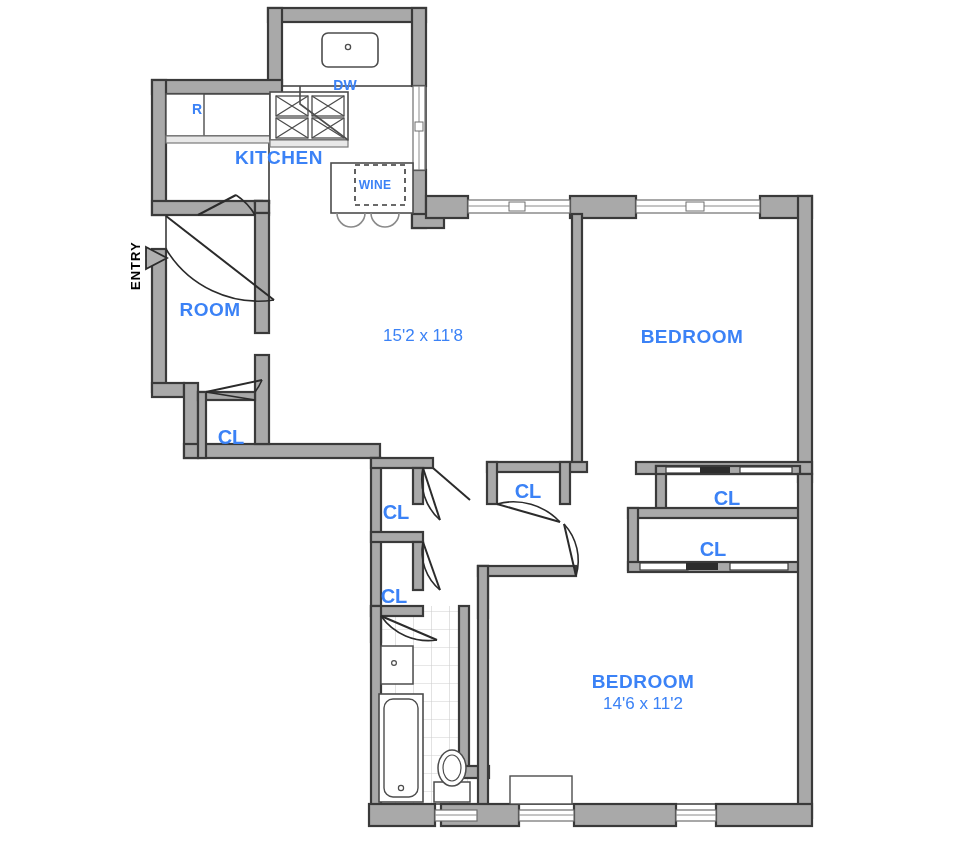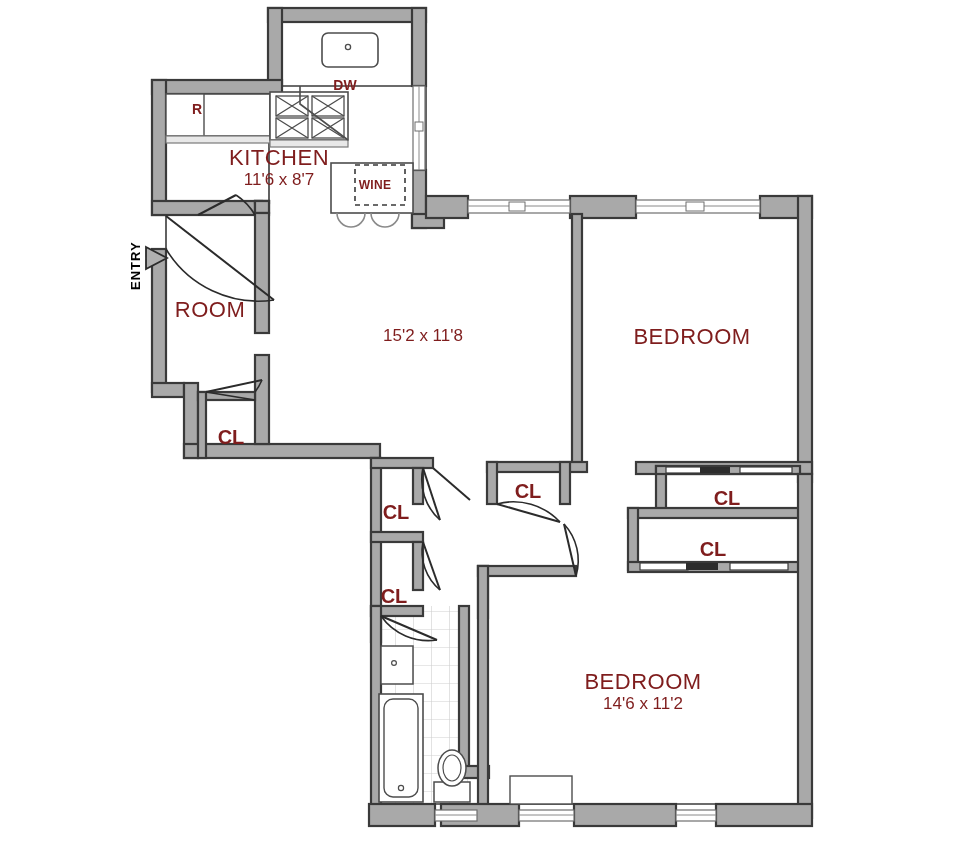--- a/index.html
+++ b/index.html
@@ -19,27 +19,27 @@
   }
   #plan-svg {
     position: absolute;
     left: 0;
     top: 0;
   }
   .room-label {
     position: absolute;
     text-align: center;
     font-family: "Liberation Sans", sans-serif;
-    color: #7f1d1d;
+    color: #3b82f6;
     white-space: nowrap;
     user-select: none;
   }
   .room-name {
-    font-size: 22px;
-    font-weight: normal;
+    font-size: 19px;
+    font-weight: bold;
     letter-spacing: 0.5px;
     line-height: 23px;
   }
   .room-dims {
     font-size: 17px;
     font-weight: normal;
     line-height: 22px;
   }
   .cl-label {
     font-size: 20px;
@@ -357,21 +357,20 @@
     <g>
       <polygon points="146,247 167,258 146,269" fill="#b0b0b0" stroke="#2b2b2b" stroke-width="1.8"></polygon>
     </g>
 
   </svg>
 
   <div class="entry-label" style="left:128px; top:290px;">ENTRY</div>
 
   <div class="room-label" style="left:179px; top:146px; width:200px;">
     <div class="room-name">KITCHEN</div>
-    <div class="room-dims">11'6 x 8'7</div>
   </div>
 
   <div class="room-label" style="left:110px; top:298px; width:200px;">
     <div class="room-name">ROOM</div>
   </div>
 
   <div class="room-label" style="left:323px; top:325px; width:200px;">
     <div class="room-dims">15'2 x 11'8</div>
   </div>
 

